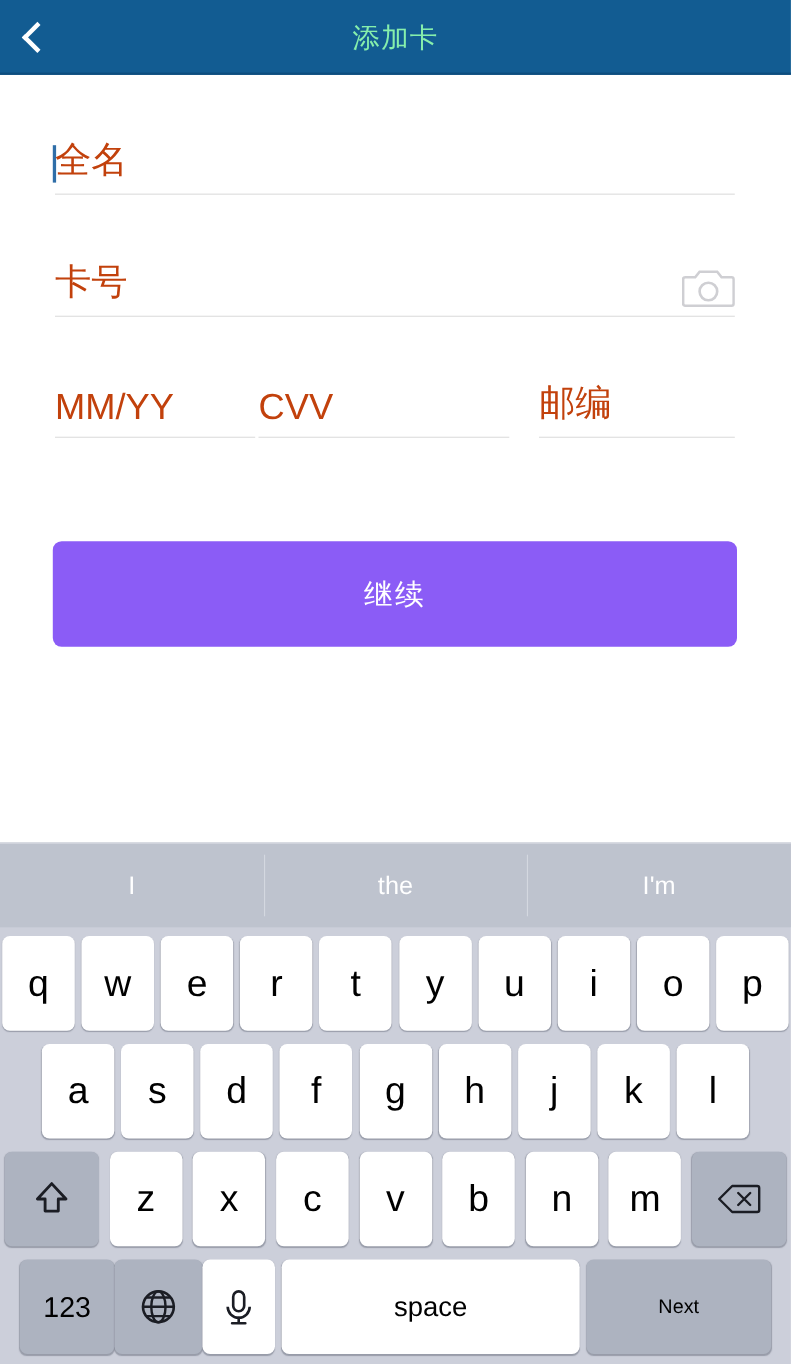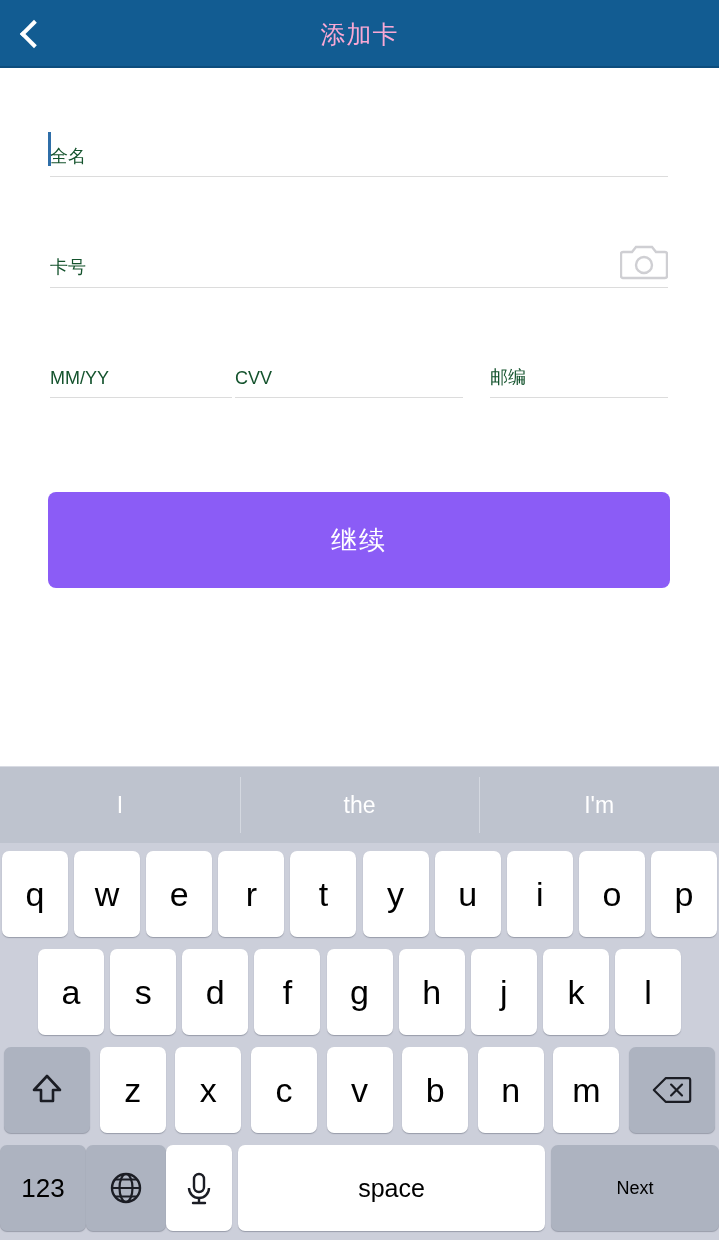--- a/index.html
+++ b/index.html
@@ -24,33 +24,33 @@
   .chev {
     width:20px; height:20px;
     border-left:4px solid #ffffff;
     border-bottom:4px solid #ffffff;
     transform:rotate(45deg);
     margin-left:6px;
   }
   .header-title {
     position:absolute; left:0; top:0; width:719px; height:68px;
     display:flex; align-items:center; justify-content:center;
-    color:#f9a8d4; font-size:25px; letter-spacing:1px;
+    color:#86efac; font-size:25px; letter-spacing:1px;
   }
 
   
   .form { position:absolute; top:68px; left:0; width:719px; }
 
   .field {
     position:absolute;
     border-bottom:1px solid #dcdcdc;
   }
   .field .ph {
     position:absolute; left:0; bottom:8px;
-    color:#14532d; font-size:18px; white-space:nowrap;
+    color:#c2410c; font-size:33px; white-space:nowrap;
   }
   .caret {
     position:absolute; left:-2px; bottom:10px;
     width:3px; height:34px; background:#2f6ea8;
   }
 
   
   .f-name { left:50px; top:44px; width:618px; height:65px; }
   
   .f-card { left:50px; top:155px; width:618px; height:65px; }
@@ -94,21 +94,21 @@
     width:1px; background:#d4d8e0;
   }
 
   .krow {
     position:absolute; left:0; width:719px; height:90px;
     display:flex; align-items:center;
   }
   .krow.r1 { top:83px; padding:0 2px; justify-content:space-between; }
   .krow.r2 { top:181px; padding:0 38px; justify-content:space-between; }
   .krow.r3 { top:279px; padding:0 4px; justify-content:space-between; }
-  .krow.r4 { top:377px; padding:0 0; justify-content:space-between; }
+  .krow.r4 { top:377px; padding:0 18px; justify-content:space-between; }
 
   .key {
     background:#ffffff; border-radius:7px;
     display:flex; align-items:center; justify-content:center;
     color:#000000; font-size:34px;
     box-shadow:0 1px 1px rgba(110,115,130,.55);
     height:86px;
   }
   .r1 .key { width:66px; }
   .r2 .key { width:66px; }

